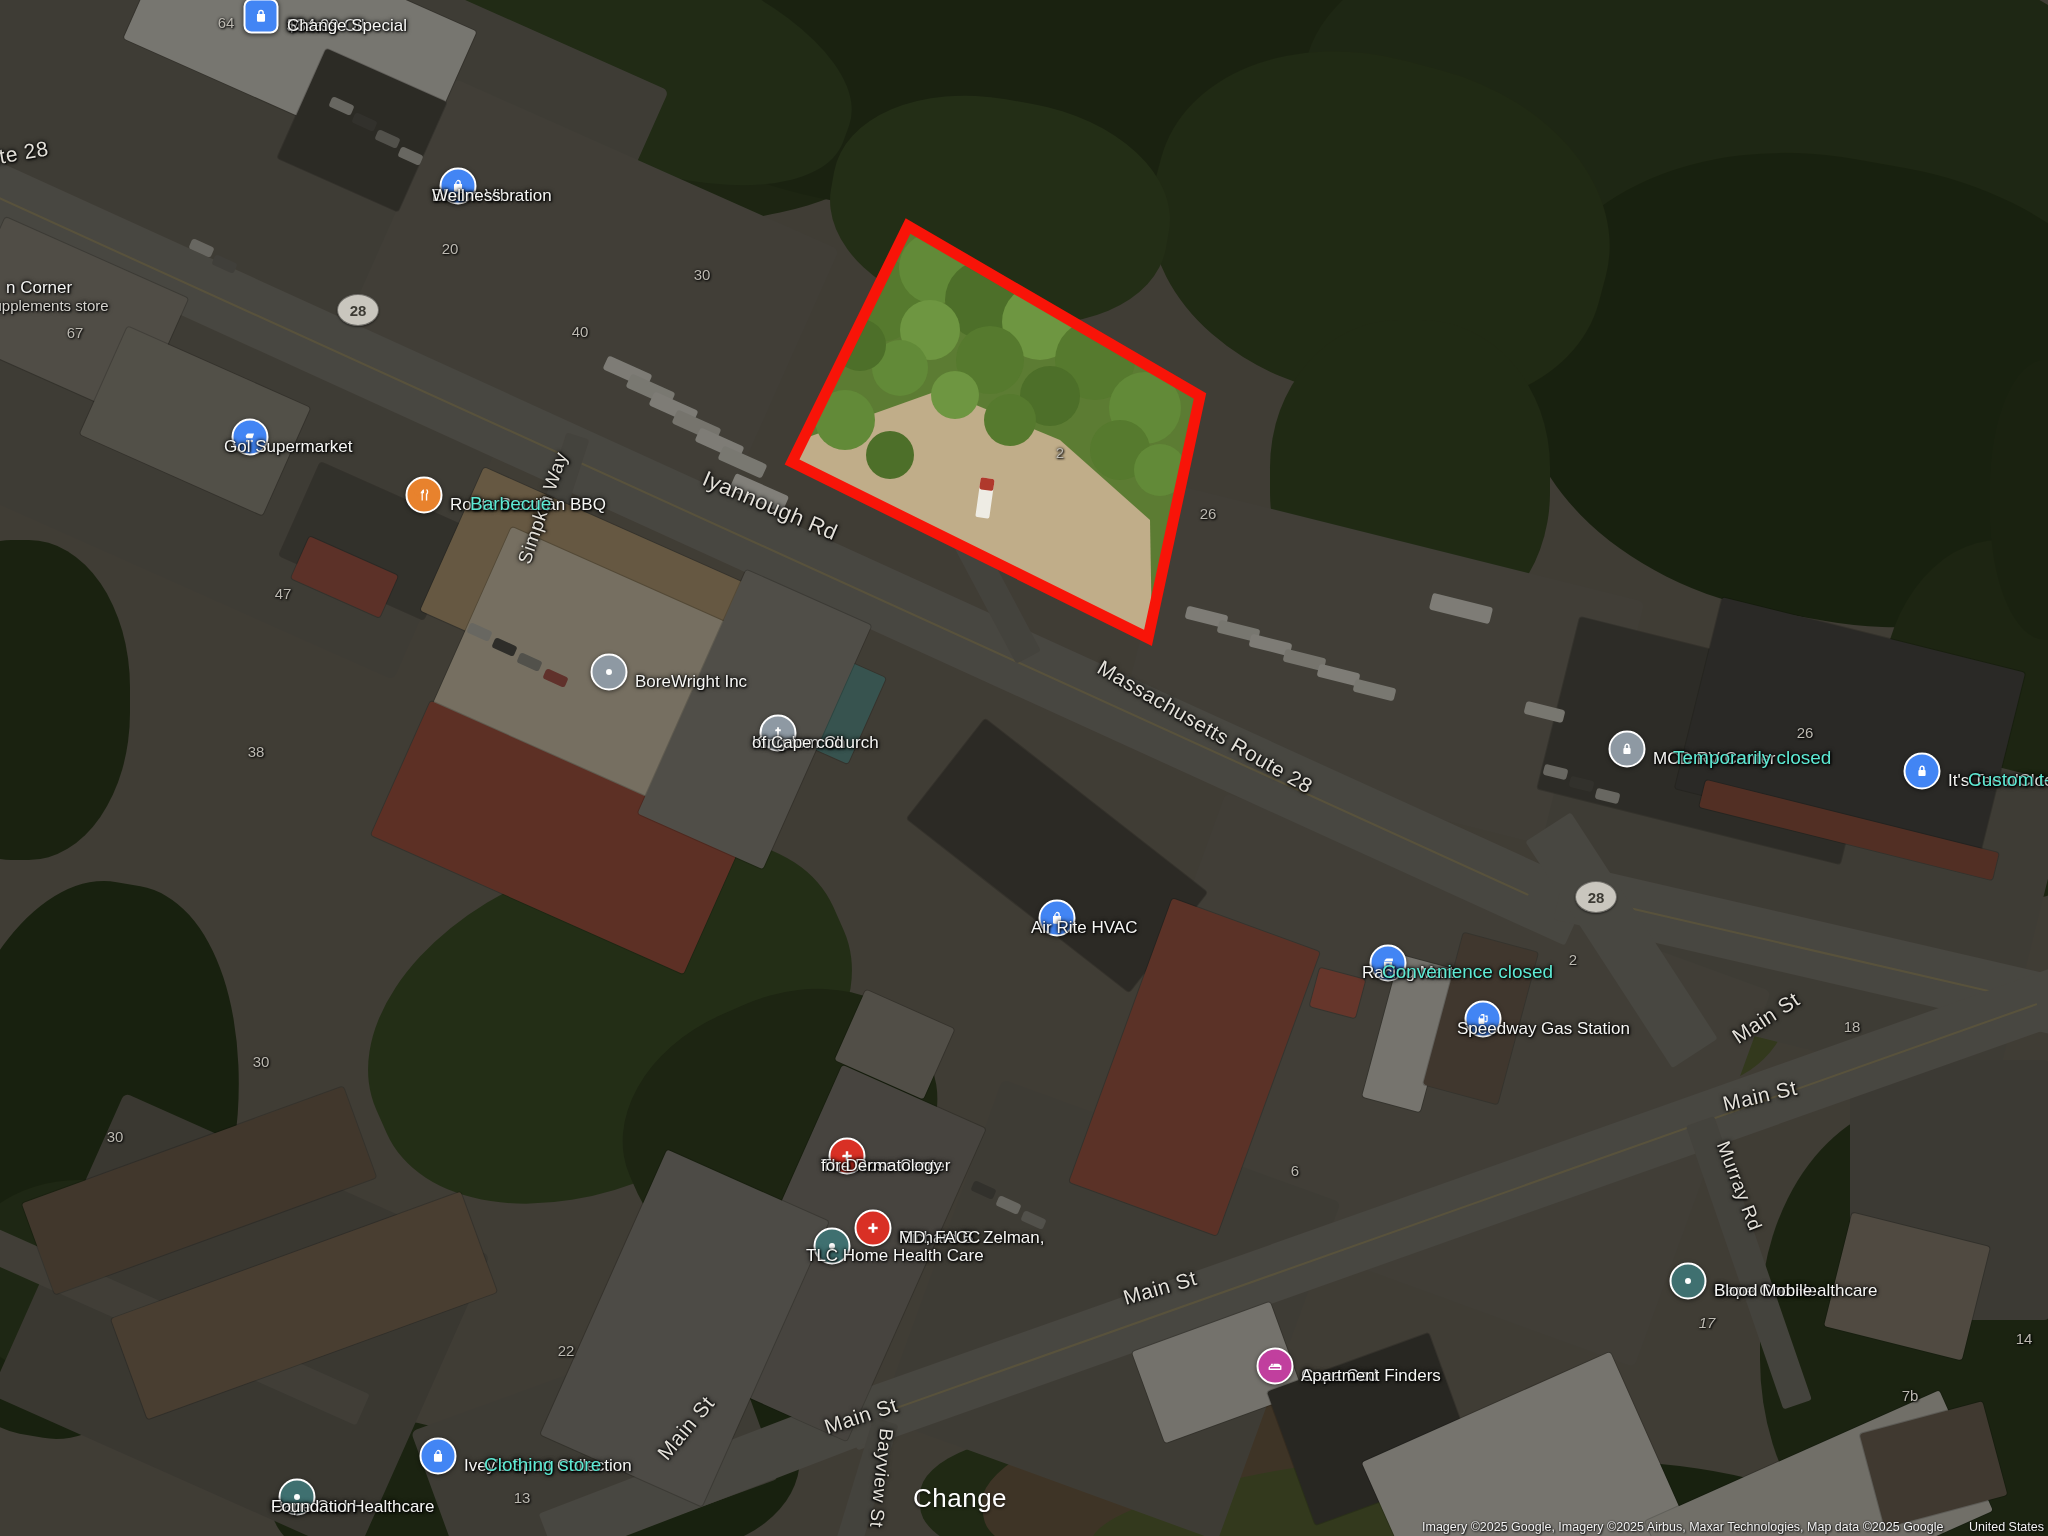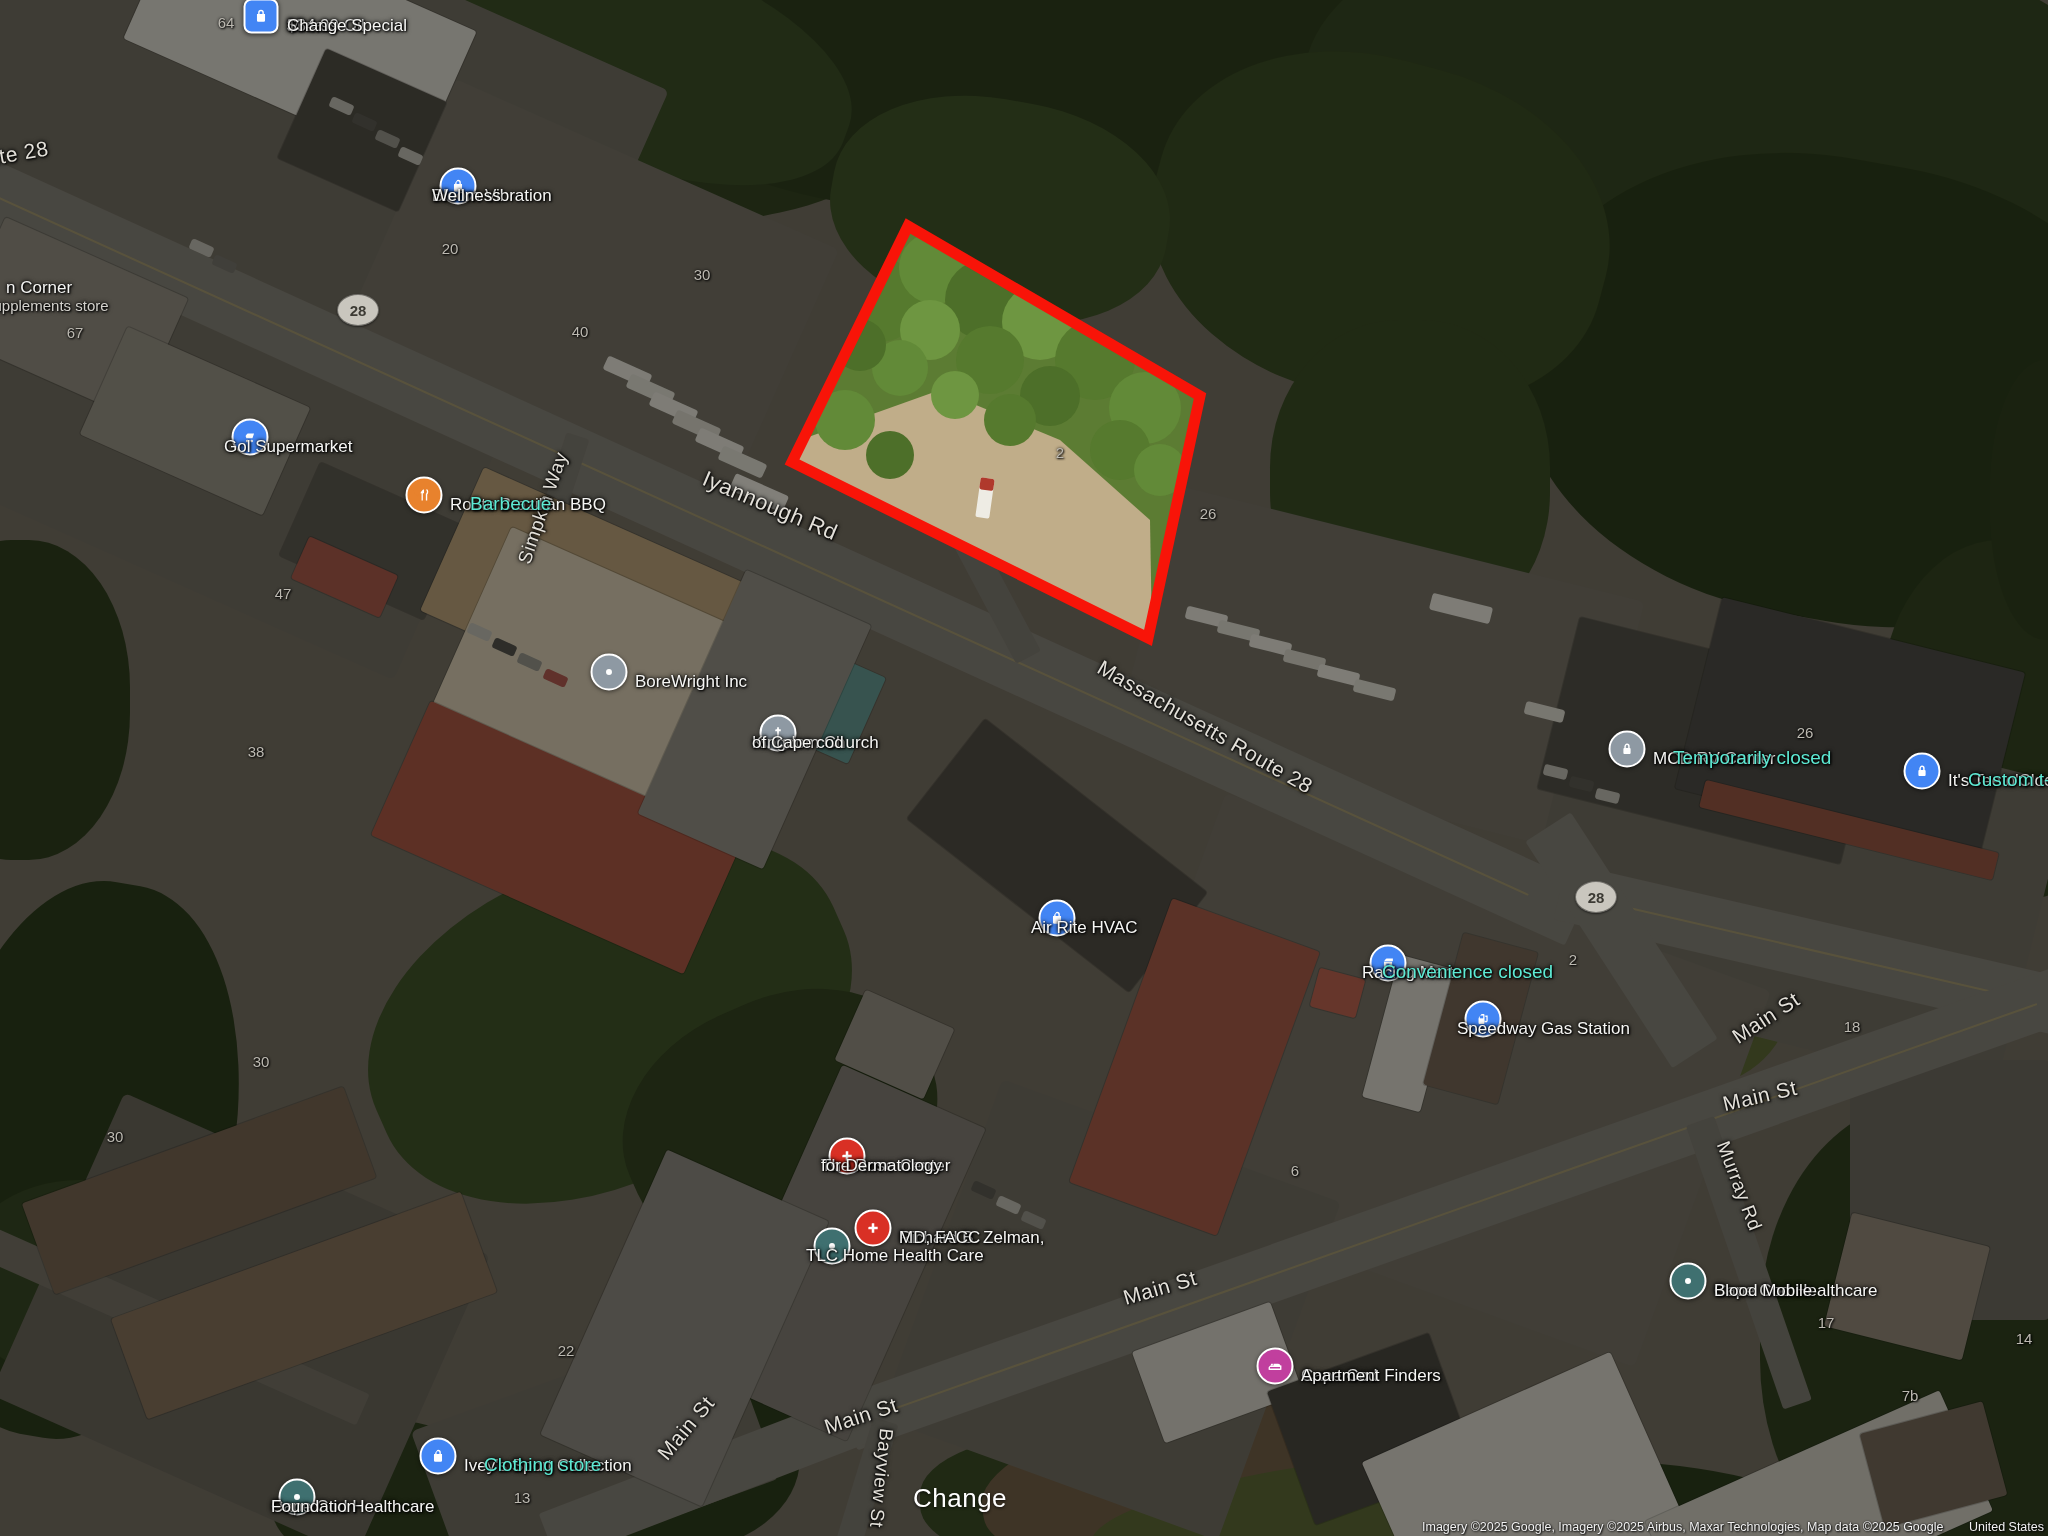--- a/index.html
+++ b/index.html
@@ -225,21 +225,21 @@
       <div class="lot-number" style="left: 256px; top: 751px;">38</div>
       <div class="lot-number" style="left: 1060px; top: 452px;">2</div>
       <div class="lot-number" style="left: 1208px; top: 513px;">26</div>
       <div class="lot-number" style="left: 1805px; top: 732px;">26</div>
       <div class="lot-number" style="left: 1573px; top: 959px;">2</div>
       <div class="lot-number" style="left: 1852px; top: 1026px;">18</div>
       <div class="lot-number" style="left: 1295px; top: 1170px;">6</div>
       <div class="lot-number" style="left: 261px; top: 1061px;">30</div>
       <div class="lot-number" style="left: 115px; top: 1136px;">30</div>
       <div class="lot-number" style="left: 566px; top: 1350px;">22</div>
-      <div class="lot-number" style="left: 1826px; top: 1322px;">17</div>
+      <div class="lot-number" style="left: 1707px; top: 1322px; font-style: italic;">17</div>
       <div class="lot-number" style="left: 2024px; top: 1338px;">14</div>
       <div class="lot-number" style="left: 1910px; top: 1395px;">7b</div>
       <div class="lot-number" style="left: 522px; top: 1497px;">13</div>
       <div class="route-shield" style="left: 358px; top: 310px;">
         <span class="">28</span>
       </div>
       <div class="route-shield" style="left: 1596px; top: 897px;">
         <span class="">28</span>
       </div>
       <div class="free-text" style="left: 6px; top: 278px; font-size: 17px;">n Corner</div>

